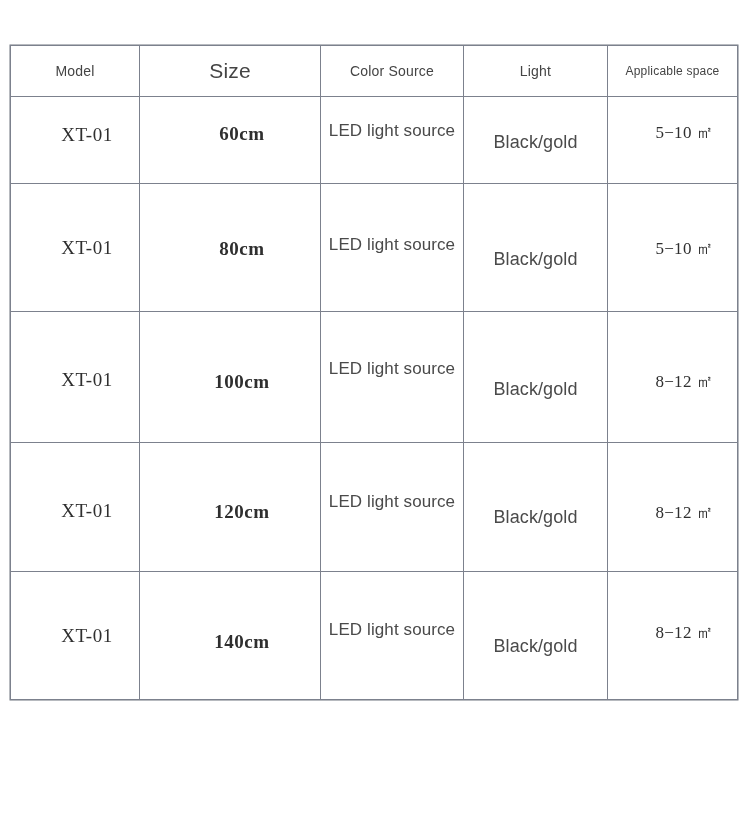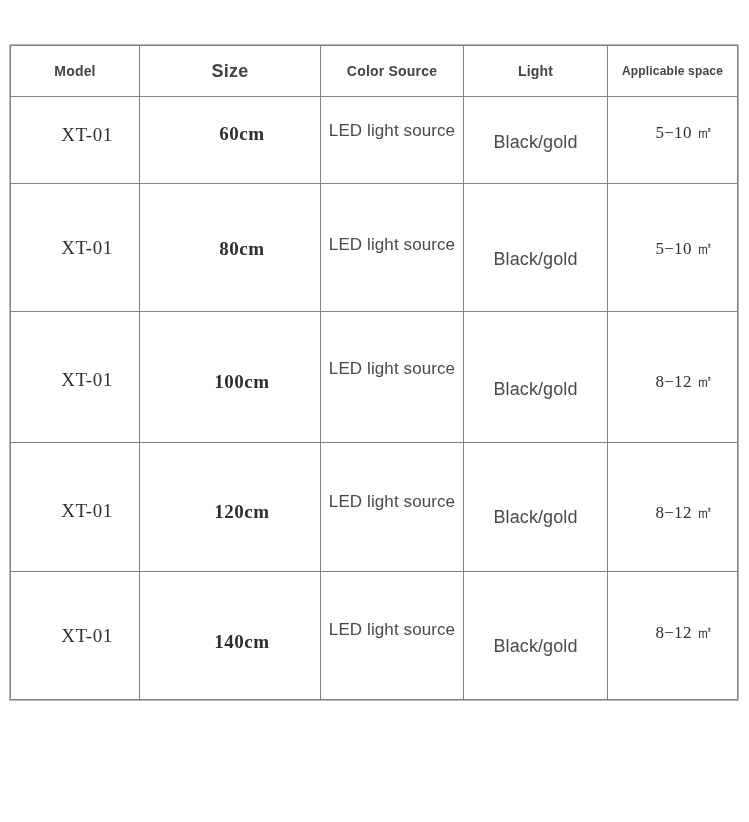--- a/index.html
+++ b/index.html
@@ -49,27 +49,27 @@
   
   col.c-model { width: 129px; }
   col.c-size  { width: 181px; }
   col.c-light { width: 143px; }
   col.c-color { width: 144px; }
   col.c-space { width: 130px; }
 
   
   .hdr-row th {
     height: 50px;
-    font-weight: 700;
+    font-weight: 400;
     font-size: 14px;
     font-family: "Liberation Sans", sans-serif;
     color: #444444;
     letter-spacing: 0.2px;
   }
-  .hdr-row th.h-size { font-size: 18px; }
+  .hdr-row th.h-size { font-size: 21px; }
   .hdr-row th.h-space { font-size: 12px; }
 
   
   tr.r1 td { height: 86px; }
   tr.r2 td { height: 127px; }
   tr.r3 td { height: 130px; }
   tr.r4 td { height: 128px; }
   tr.r5 td { height: 127px; }
 
   

